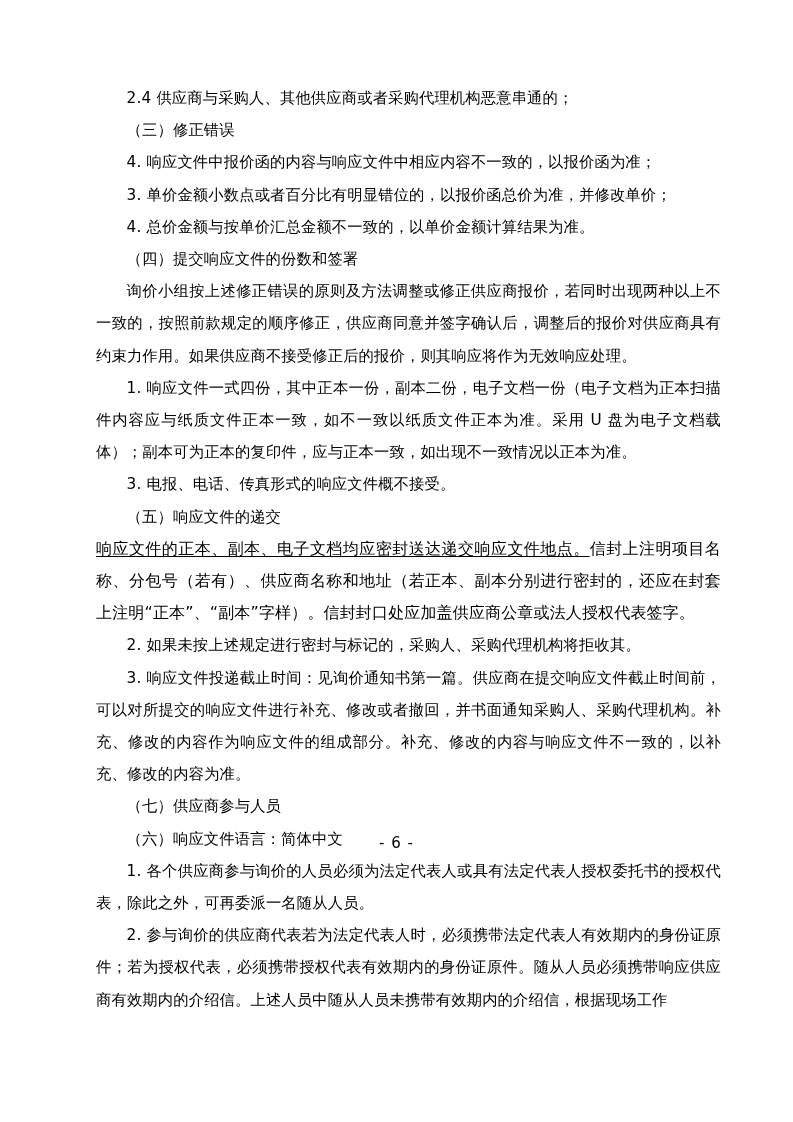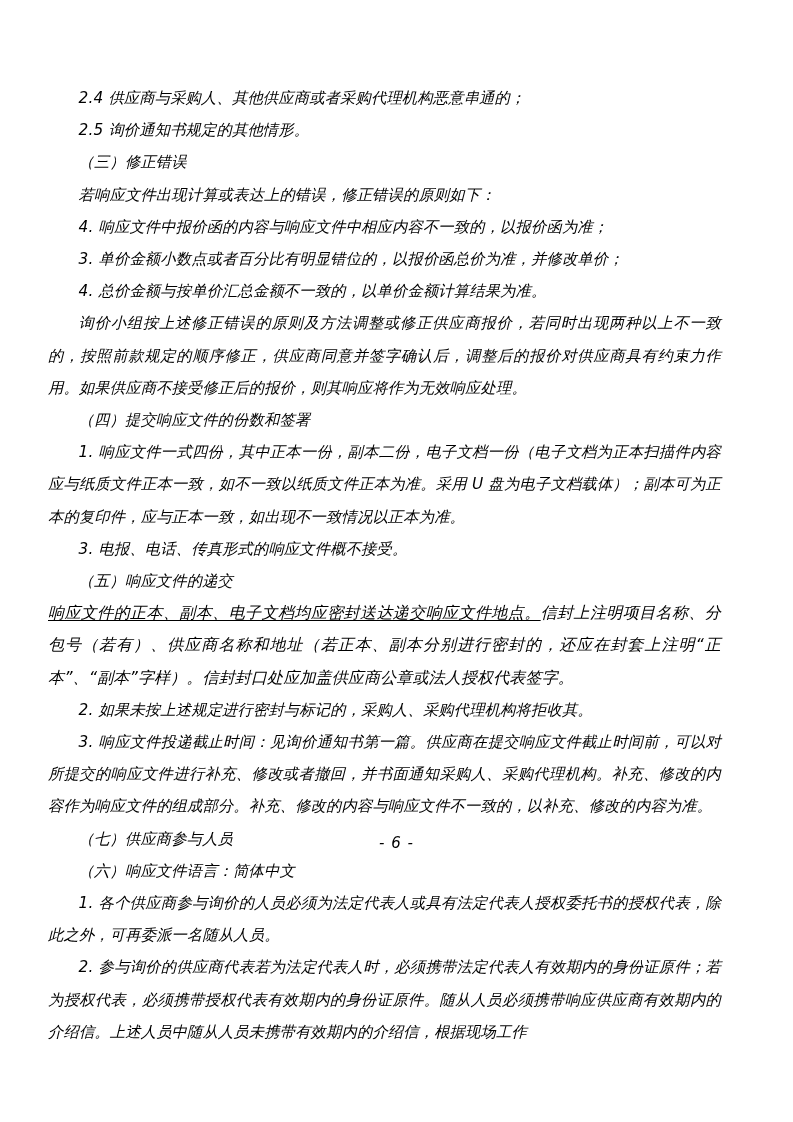--- a/index.html
+++ b/index.html
@@ -13,22 +13,21 @@
     font-family: "DejaVu Sans", "Liberation Sans", sans-serif;
     color: #000000;
     position: relative;
     overflow: hidden;
   }
   .page {
     position: relative;
     width: 793px;
     height: 910px;
     box-sizing: border-box;
-    padding: 82px 72px 0 48px;
-    font-style: italic;
+    padding: 82px 72px 0 96px;
   }
   .doc-body {
     font-size: 15.3px;
     line-height: 32.2px;
     text-align: justify;
     letter-spacing: 0.15px;
   }
   .p {
     margin: 0;
     text-indent: 2em;
@@ -53,28 +52,26 @@
     letter-spacing: 1px;
   }
 </style>
 </head>
 <body>
 
 <div class="page">
   <div class="doc-body">
 
     <p class="p">2.4 供应商与采购人、其他供应商或者采购代理机构恶意串通的；</p>
-    <p class="p">2.5 询价通知书规定的其他情形。</p>
     <p class="p">（三）修正错误</p>
-    <p class="p">若响应文件出现计算或表达上的错误，修正错误的原则如下：</p>
     <p class="p">4. 响应文件中报价函的内容与响应文件中相应内容不一致的，以报价函为准；</p>
     <p class="p">3. 单价金额小数点或者百分比有明显错位的，以报价函总价为准，并修改单价；</p>
     <p class="p">4. 总价金额与按单价汇总金额不一致的，以单价金额计算结果为准。</p>
+    <p class="p">（四）提交响应文件的份数和签署</p>
     <p class="p">询价小组按上述修正错误的原则及方法调整或修正供应商报价，若同时出现两种以上不一致的，按照前款规定的顺序修正，供应商同意并签字确认后，调整后的报价对供应商具有约束力作用。如果供应商不接受修正后的报价，则其响应将作为无效响应处理。</p>
-    <p class="p">（四）提交响应文件的份数和签署</p>
     <p class="p">1. 响应文件一式四份，其中正本一份，副本二份，电子文档一份（电子文档为正本扫描件内容应与纸质文件正本一致，如不一致以纸质文件正本为准。采用 U 盘为电子文档载体）；副本可为正本的复印件，应与正本一致，如出现不一致情况以正本为准。</p>
     <p class="p">3. 电报、电话、传真形式的响应文件概不接受。</p>
     <p class="p">（五）响应文件的递交</p>
 
     <p class="p noindent"><span class="underline-run seg-small">响应文件的正本、副本、电子文档均应密封送达递交响应文件地点。</span><span class="seg-small">信封上注明项目名称、分包号（若有）、供应商名称和地址（若正本、副本分别进行密封的，还应在封套上注明“正本”、“副本”字样）。信封封口处应加盖供应商公章或法人授权代表签字。</span></p>
 
     <p class="p">2. 如果未按上述规定进行密封与标记的，采购人、采购代理机构将拒收其。</p>
     <p class="p">3. 响应文件投递截止时间：见询价通知书第一篇。供应商在提交响应文件截止时间前，可以对所提交的响应文件进行补充、修改或者撤回，并书面通知采购人、采购代理机构。补充、修改的内容作为响应文件的组成部分。补充、修改的内容与响应文件不一致的，以补充、修改的内容为准。</p>
     <p class="p">（七）供应商参与人员</p>
     <p class="p">（六）响应文件语言：简体中文</p>

